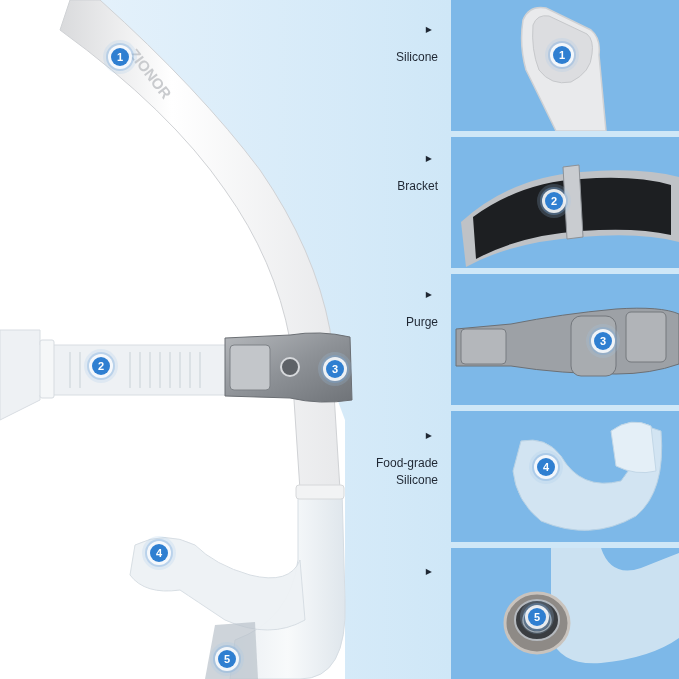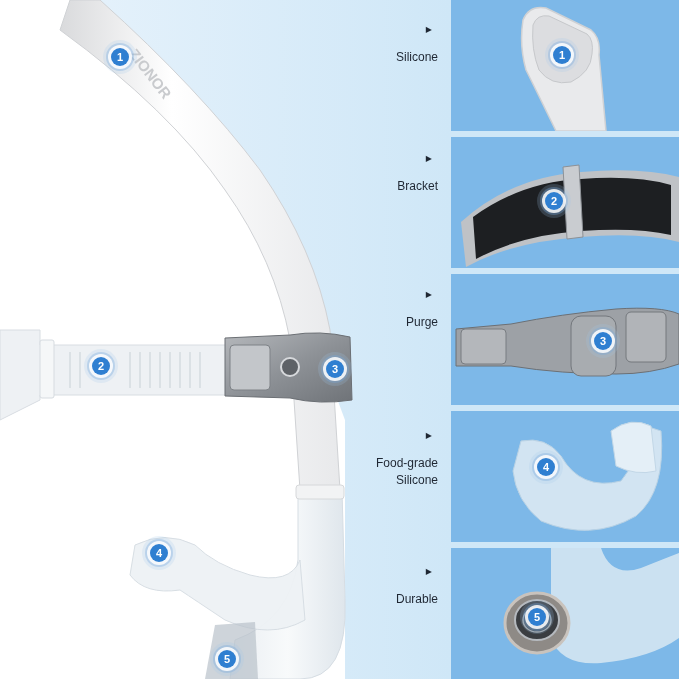--- a/index.html
+++ b/index.html
@@ -106,21 +106,20 @@
     <span class="arrow">▶</span>
     <div>Purge</div>
   </div>
   <div class="label" style="top:431px;">
     <span class="arrow">▶</span>
     <div>Food-grade</div>
     <div>Silicone</div>
   </div>
   <div class="label" style="top:567px;">
     <span class="arrow">▶</span>
-    <div>Durable</div>
   </div>
 
   <div class="panels">
 
     <div class="panel" style="top:0; height:131px;">
       <svg width="228" height="131" viewBox="0 0 228 131">
         <path d="M72,20 Q78,5 95,8 L140,30 Q150,38 148,55 L155,131 L105,131 Q85,90 75,70 Q68,45 72,20 Z" fill="#e9eaec" stroke="#cfd1d4" stroke-width="1.5"></path>
         <path d="M82,25 Q86,14 98,16 L136,34 Q143,40 141,54 Q140,72 120,82 Q100,86 88,70 Q80,50 82,25 Z" fill="#dcdde0" stroke="#c6c8cb"></path>
       </svg>
       <div class="badge" style="left:111px; top:55px;">1</div>

